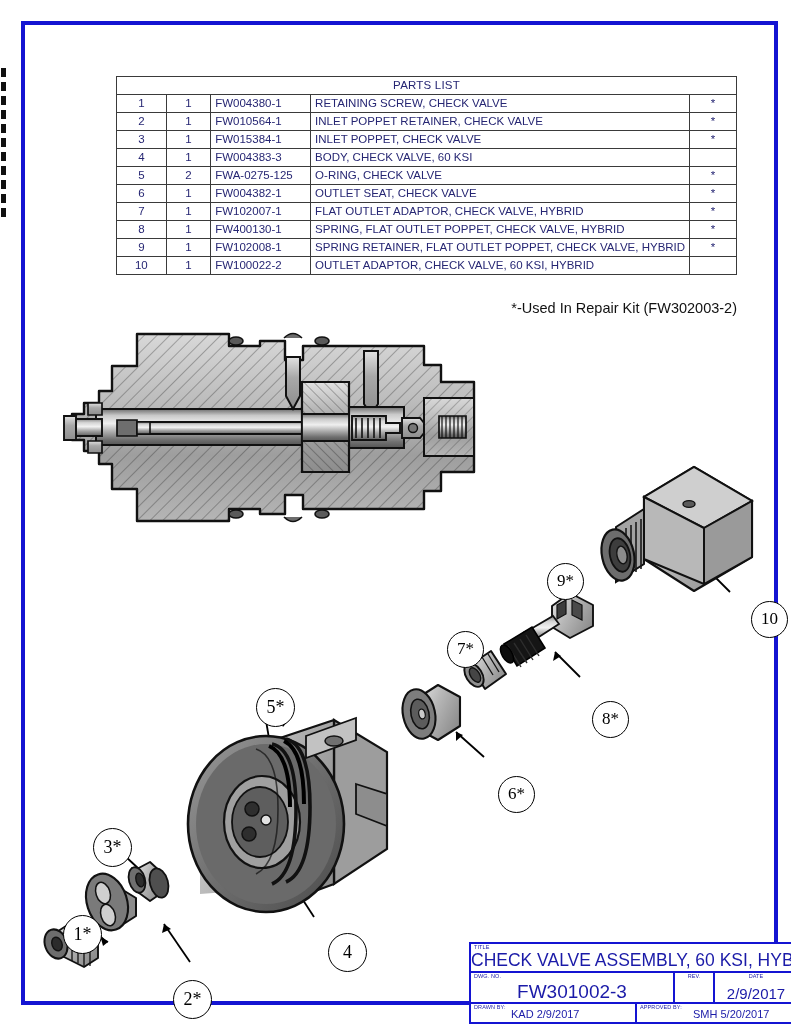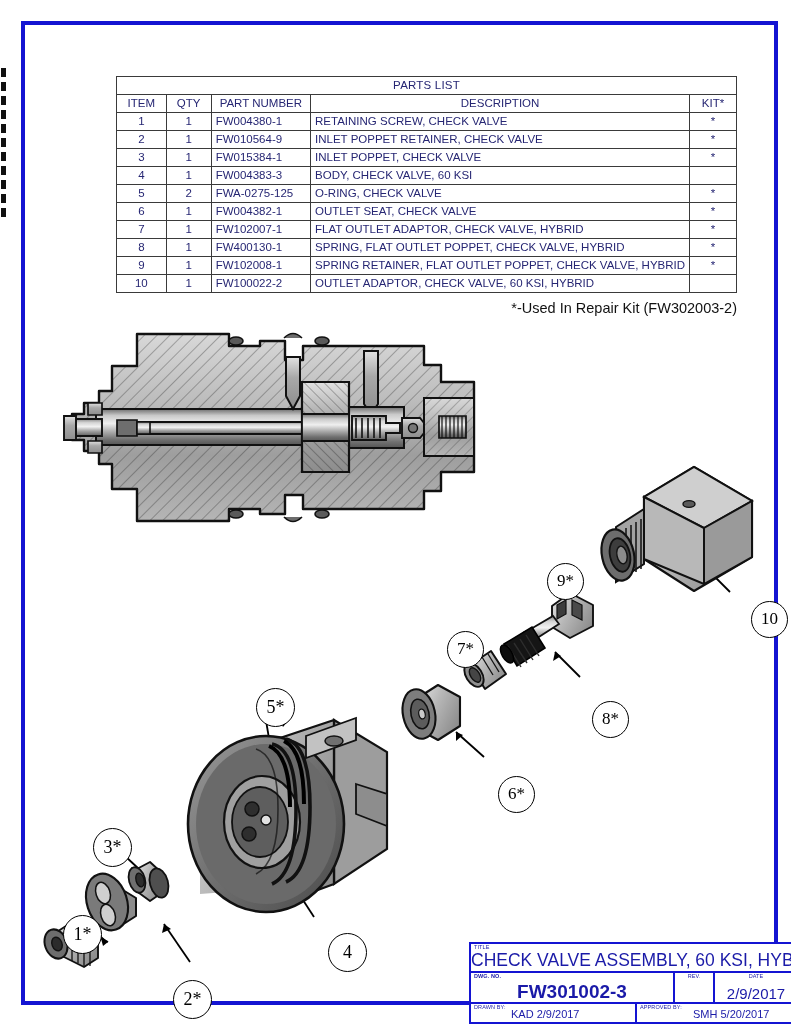--- a/index.html
+++ b/index.html
@@ -122,21 +122,21 @@
   .tb-val {
     text-align: center;
     font-size: 18px;
     line-height: 21px;
     padding-top: 5px;
     color: #1a1aa8;
     white-space: nowrap;
   }
   #tb-title-cell  { width: 100%; height: 27px; }
   #tb-title-cell .tb-val { font-size: 17.5px; padding-top: 6px; }
-  #tb-dwg-cell    { width: 204px; height: 29px; font-weight: bold; }
+  #tb-dwg-cell    { width: 204px; height: 29px; }
   #tb-dwg-cell .tb-val { font-size: 19px; padding-top: 8px; }
   #tb-rev-cell    { width: 40px;  height: 29px; }
   #tb-date-cell   { width: 82px;  height: 29px; }
   #tb-date-cell .tb-val { font-size: 15px; padding-top: 10px; }
   .tb-lab-c { left: 0; width: 100%; text-align: center; }
   #tb-drawn-cell   { width: 166px; height: 18px; text-decoration: underline; }
   #tb-approved-cell{ width: 160px; height: 18px; }
   .tb-inline-val {
     position: absolute;
     left: 40px;
@@ -179,39 +179,32 @@
 
 <div id="crop-marks"></div>
 
 <div id="sheet-frame">
 
   <table id="parts-list">
     <tbody>
       <tr>
         <td class="pl-title" colspan="5">PARTS LIST</td>
       </tr>
-      <tr>
-        <th class="col-item">ITEM</th>
-        <th class="col-qty">QTY</th>
-        <th class="col-pn hdr-pn">PART NUMBER</th>
-        <th class="col-desc hdr-desc">DESCRIPTION</th>
-        <th class="col-kit">KIT*</th>
-      </tr>
 
       <tr>
         <td class="col-item">1</td>
         <td class="col-qty">1</td>
         <td class="col-pn">FW004380-1</td>
         <td class="col-desc">RETAINING SCREW, CHECK VALVE</td>
         <td class="col-kit kit-mark">*</td>
       </tr>
       <tr>
         <td class="col-item">2</td>
         <td class="col-qty">1</td>
-        <td class="col-pn">FW010564-9</td>
+        <td class="col-pn">FW010564-1</td>
         <td class="col-desc">INLET POPPET RETAINER, CHECK VALVE</td>
         <td class="col-kit kit-mark">*</td>
       </tr>
       <tr>
         <td class="col-item">3</td>
         <td class="col-qty">1</td>
         <td class="col-pn">FW015384-1</td>
         <td class="col-desc">INLET POPPET, CHECK VALVE</td>
         <td class="col-kit kit-mark">*</td>
       </tr>

